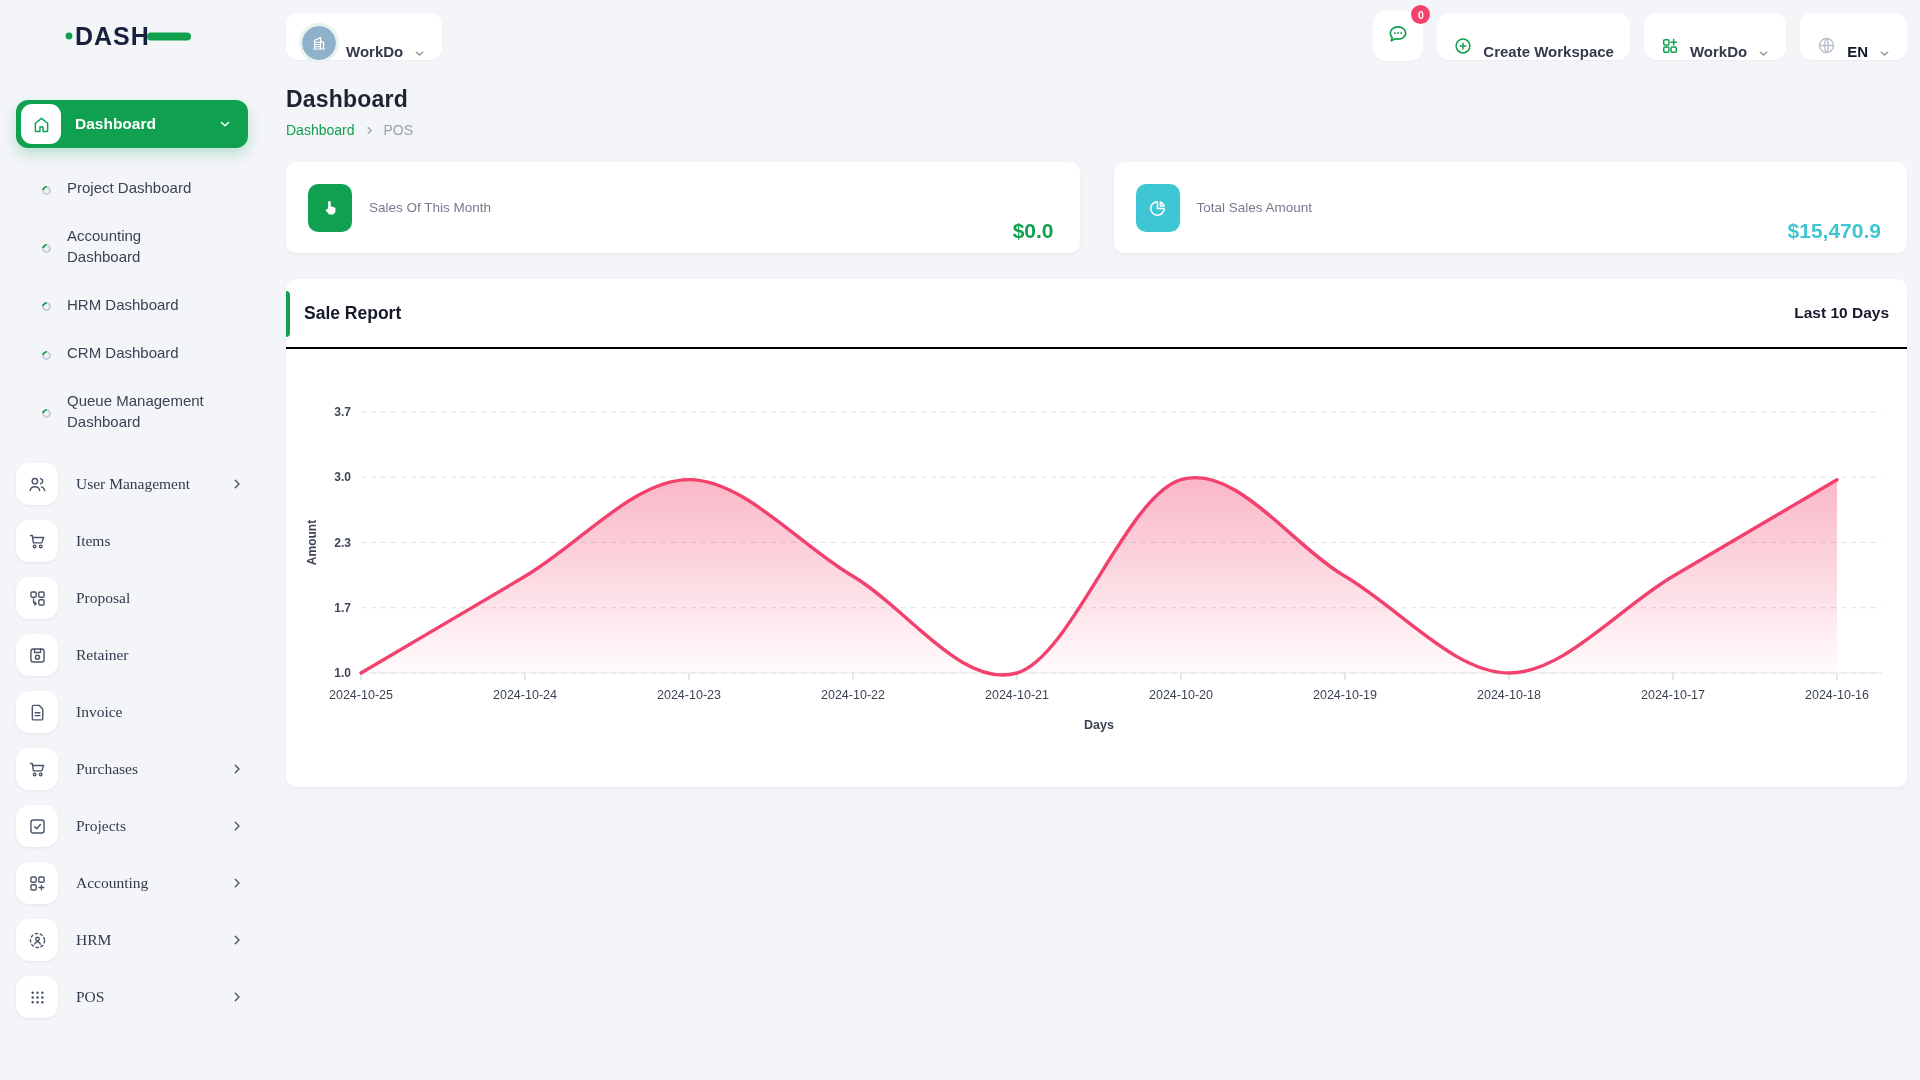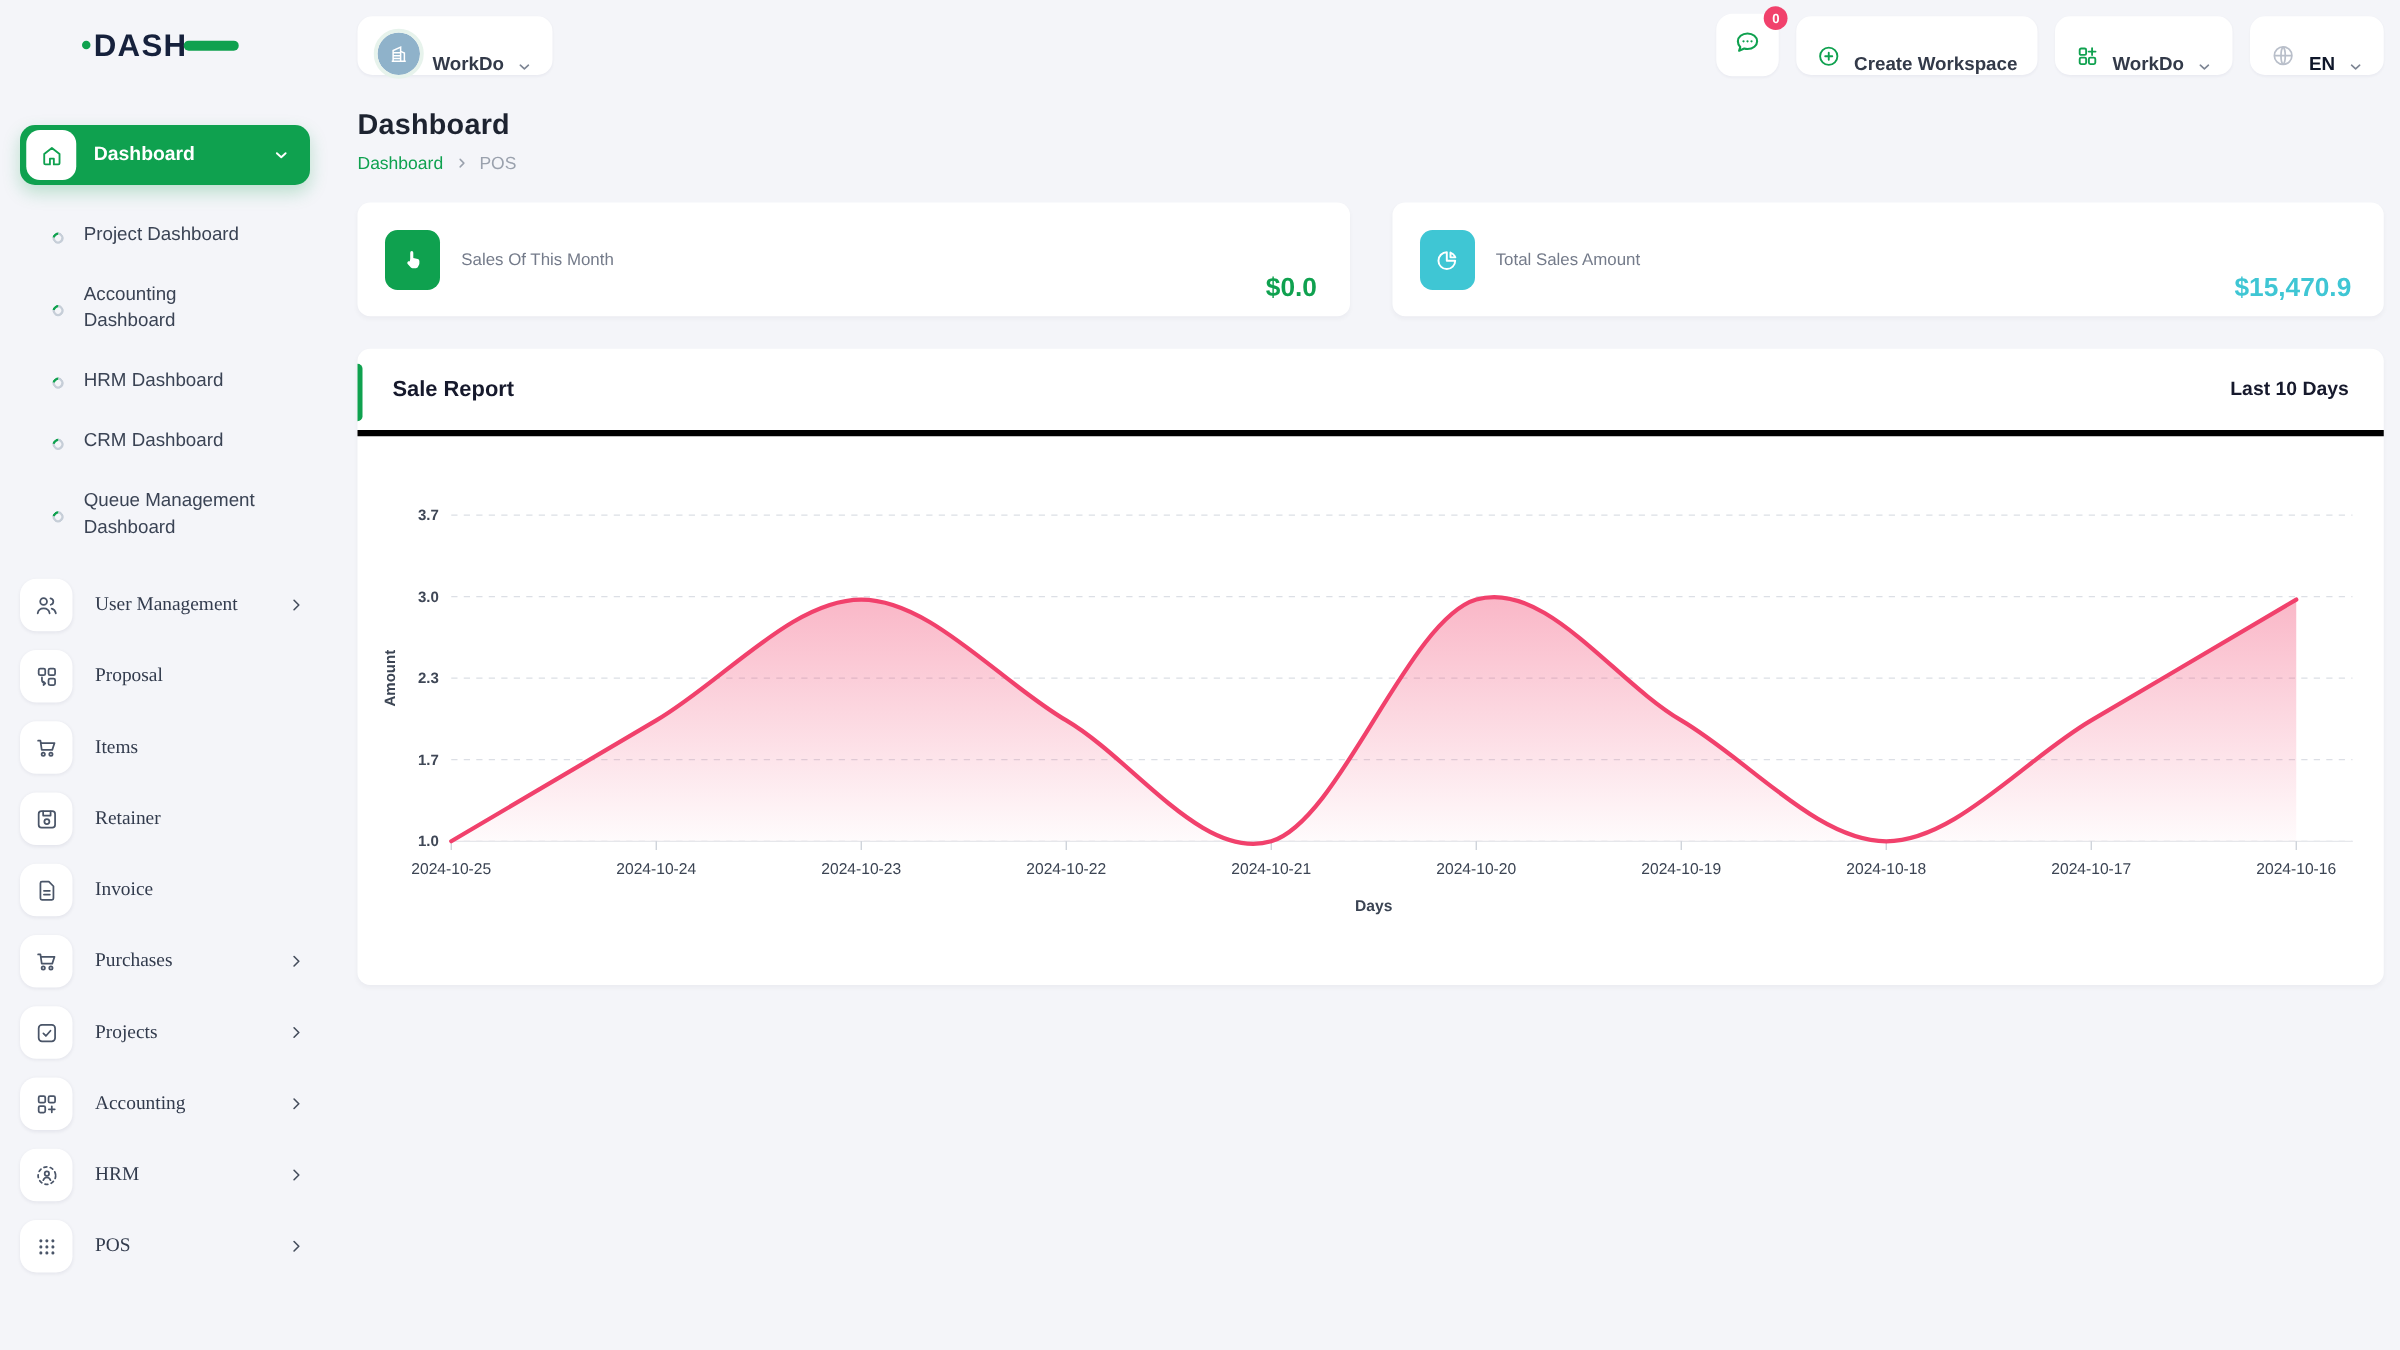--- a/index.html
+++ b/index.html
@@ -50,21 +50,21 @@
   .breadcrumb .bc-cur { color:#9aa1ad; font-size:14px; }
 
   .stats-row { display:flex; gap:34px; }
   .stat-card { flex:1; background:#fff; border-radius:10px; height:91px; display:flex; align-items:center; padding:0 26px 0 22px; box-shadow:0 2px 4px rgba(20,30,60,.04); }
   .stat-icon { width:44px; height:48px; border-radius:10px; display:flex; align-items:center; justify-content:center; }
   .stat-label { font-size:13.5px; color:#747b8a; margin-left:17px; flex:1; }
   .stat-value { font-size:21px; font-weight:700;margin-top:47px; }
 
   .chart-card { position:relative; margin-top:26px; background:#fff; border-radius:10px; box-shadow:0 2px 4px rgba(20,30,60,.04); padding-bottom:18px; }
   .chart-accent { position:absolute; left:0; top:12px; width:4px; height:46px; background:#0fa14f; border-radius:0 4px 4px 0; }
-  .chart-head { height:70px; display:flex; align-items:center; justify-content:space-between; padding:0 28px; border-bottom:5px solid #000000; }
+  .chart-head { height:70px; display:flex; align-items:center; justify-content:space-between; padding:0 18px; border-bottom:2px solid #000000; }
   .chart-title { font-size:17.5px; font-weight:700; color:#16192c; }
   .chart-range { font-size:15.5px; font-weight:700; color:#16192c; }
   .chart-body { padding:16px 0 0 0; }
   svg text { font-family:"Liberation Sans","DejaVu Sans",sans-serif; }
 </style>
 </head>
 <body>
 
 <div class="app">
 
@@ -127,37 +127,37 @@
           <span class="s-lbl">User Management</span>
           <span class="chev">
             <svg width="14" height="14" viewBox="0 0 24 24" fill="none" stroke="#444d5c" stroke-width="2.2" stroke-linecap="round" stroke-linejoin="round">
               <path d="M9 5.5 15.5 12 9 18.5"></path>
             </svg>
           </span>
         </div>
         <div class="section-item">
           <span class="tile">
             <svg width="21" height="21" viewBox="0 0 24 24" fill="none" stroke="currentColor" stroke-width="1.6" stroke-linecap="round" stroke-linejoin="round">
+              <path d="M4 5.2h2.1l1.2 8.4h9.6L19 7.4H7.2"></path>
+              <circle cx="8.7" cy="17.6" r="1.5"></circle>
+              <circle cx="15.7" cy="17.6" r="1.5"></circle>
+            </svg>
+          </span>
+          <span class="s-lbl">Items</span>
+        </div>
+        <div class="section-item">
+          <span class="tile">
+            <svg width="21" height="21" viewBox="0 0 24 24" fill="none" stroke="currentColor" stroke-width="1.6" stroke-linecap="round" stroke-linejoin="round">
               <rect x="4.5" y="4.5" width="6" height="6" rx="1.4"></rect>
               <rect x="13.5" y="4.5" width="6" height="6" rx="1.4"></rect>
               <rect x="13.5" y="13.5" width="6" height="6" rx="1.4"></rect>
               <path d="M7.5 13.5v2.5a3 3 0 0 0 3 3h0M10.5 19l-1.6-1.6M10.5 19l-1.6 1.4" transform="translate(0,-1)"></path>
             </svg>
           </span>
           <span class="s-lbl">Proposal</span>
-        </div>
-        <div class="section-item">
-          <span class="tile">
-            <svg width="21" height="21" viewBox="0 0 24 24" fill="none" stroke="currentColor" stroke-width="1.6" stroke-linecap="round" stroke-linejoin="round">
-              <path d="M4 5.2h2.1l1.2 8.4h9.6L19 7.4H7.2"></path>
-              <circle cx="8.7" cy="17.6" r="1.5"></circle>
-              <circle cx="15.7" cy="17.6" r="1.5"></circle>
-            </svg>
-          </span>
-          <span class="s-lbl">Items</span>
         </div>
         <div class="section-item">
           <span class="tile">
             <svg width="21" height="21" viewBox="0 0 24 24" fill="none" stroke="currentColor" stroke-width="1.6" stroke-linecap="round" stroke-linejoin="round">
               <rect x="4.5" y="4.5" width="15" height="15" rx="2.6"></rect>
               <path d="M8.6 4.7v3.8h6.8V4.7"></path>
               <circle cx="12" cy="14" r="2.3"></circle>
             </svg>
           </span>
           <span class="s-lbl">Retainer</span>

